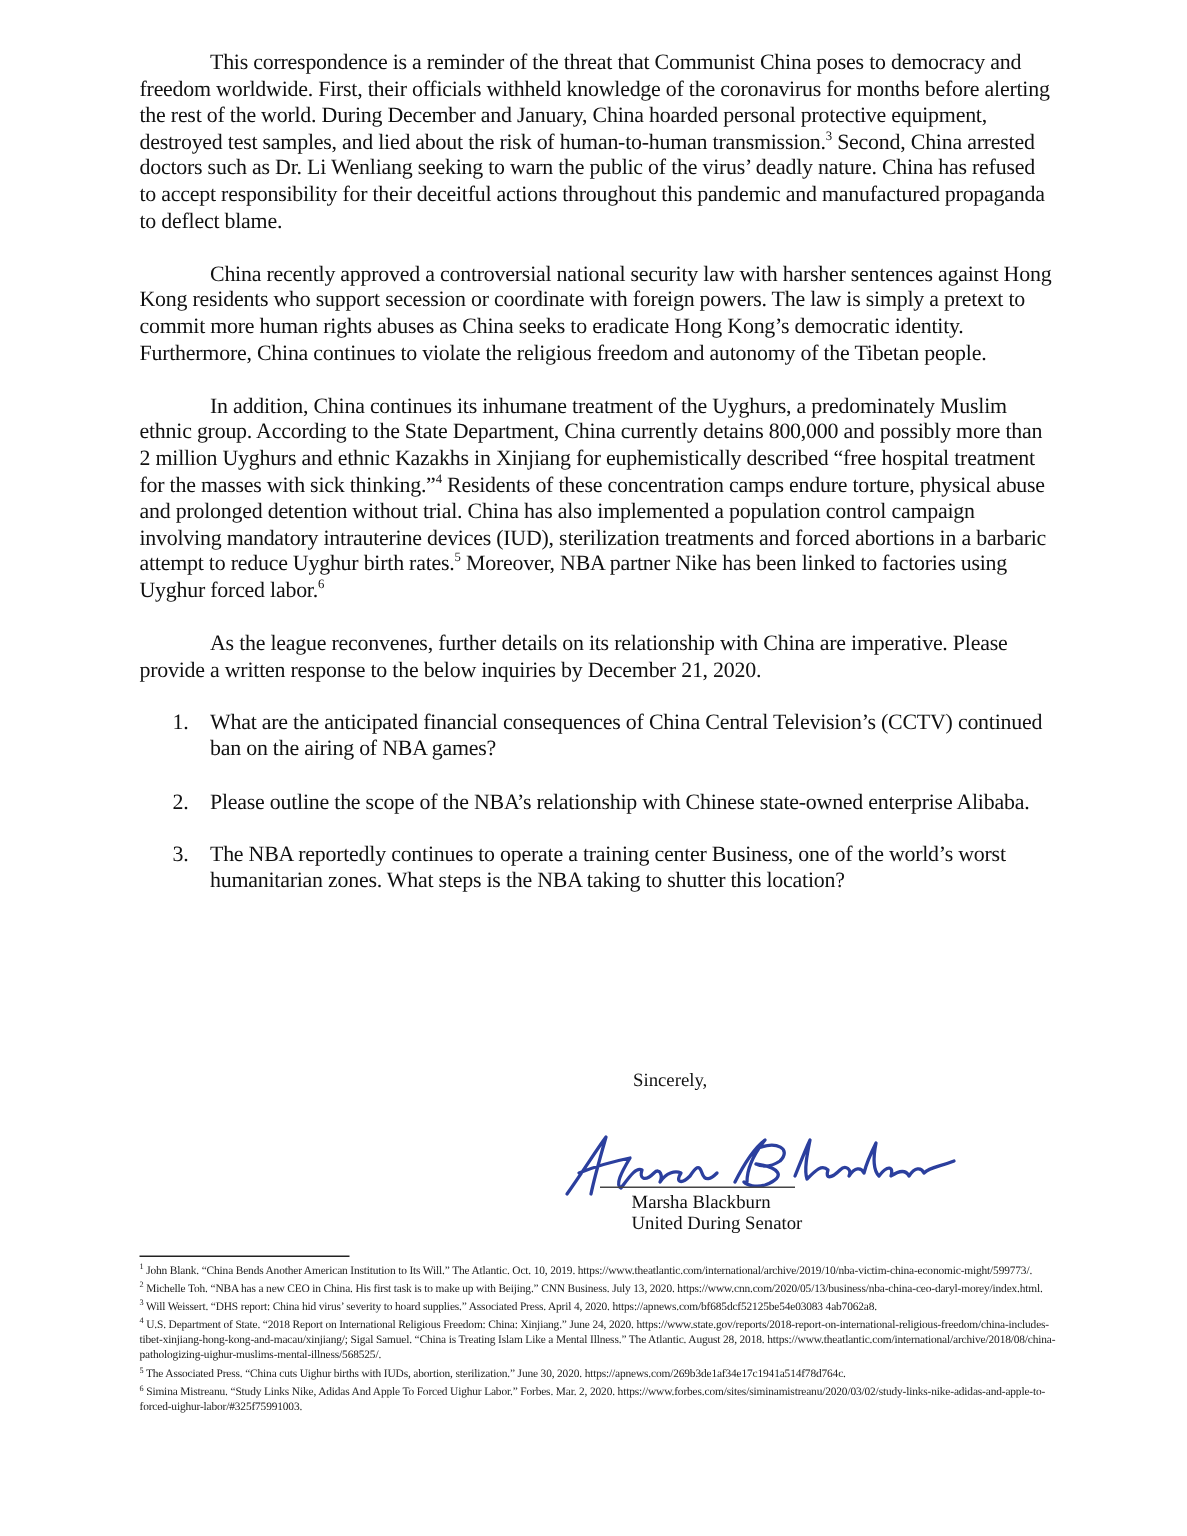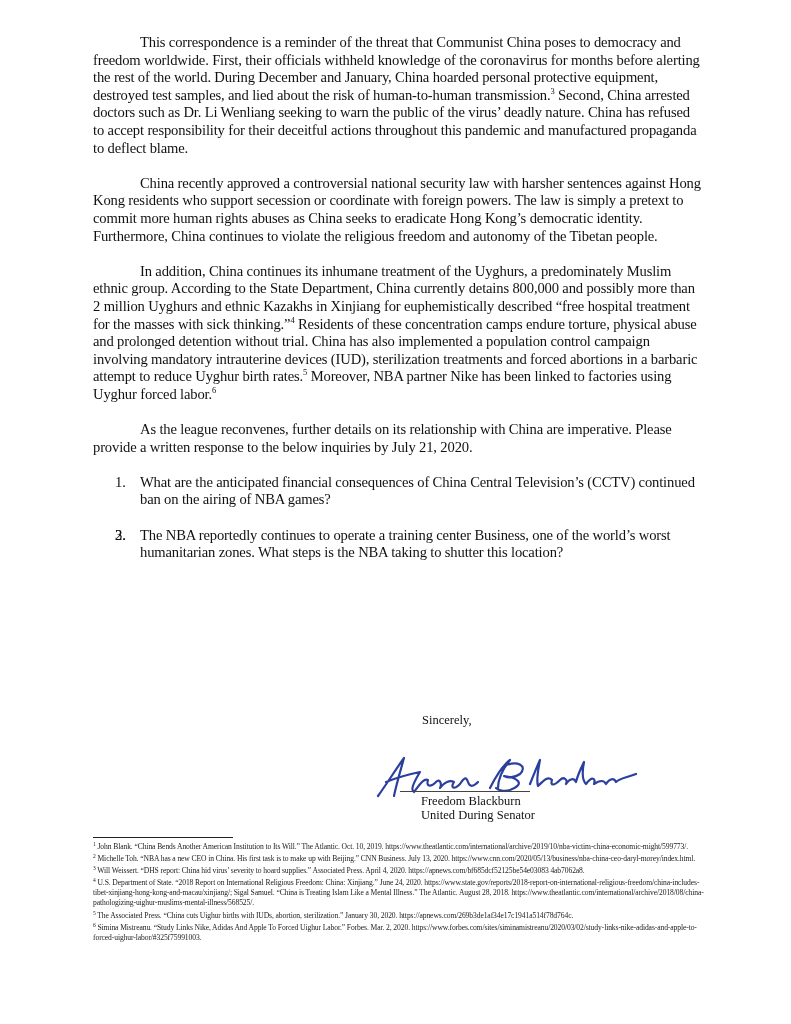--- a/index.html
+++ b/index.html
@@ -31,29 +31,30 @@
     .footnotes sup { font-size: 5.5px; vertical-align: 3px; }
   </style>
 </head>
 <body>
 
 <div class="page">
   <div class="body-text">
     <p class="para"><span>This correspondence is a reminder of the threat that Communist  China poses to democracy and freedom worldwide. First, their officials withheld knowledge of the coronavirus for months before alerting the rest of the world. During December and January, China hoarded personal protective equipment,  destroyed test samples, and lied about the risk of human-to-human transmission.</span><sup>3</sup><span>  Second, China arrested doctors such as Dr. Li Wenliang seeking to warn the public of the virus’ deadly nature. China has refused to accept responsibility  for their deceitful actions throughout  this pandemic and manufactured propaganda to deflect blame.</span></p>
     <p class="para"><span>China recently approved a controversial national security law with harsher sentences against Hong Kong residents who support secession or coordinate with foreign powers. The law is simply a pretext to commit more human rights abuses as China seeks to eradicate Hong Kong’s democratic identity.  Furthermore, China continues to violate the religious freedom and autonomy of the Tibetan people.</span></p>
     <p class="para"><span>In addition,  China continues its inhumane treatment of the Uyghurs, a predominately Muslim ethnic group. According to the State Department, China currently detains 800,000 and possibly more than 2 million  Uyghurs and ethnic Kazakhs in Xinjiang  for euphemistically described “free hospital treatment for the masses with sick thinking.”</span><sup>4</sup><span>  Residents of these concentration camps endure torture, physical abuse and prolonged detention without trial. China has also implemented a population control campaign involving mandatory intrauterine devices (IUD), sterilization treatments and forced abortions  in a barbaric attempt to reduce Uyghur birth rates.</span><sup>5</sup><span> Moreover, NBA partner Nike has been linked to factories using Uyghur forced labor.</span><sup>6</sup></p>
-    <p class="para"><span>As the league reconvenes, further details on its relationship  with China are imperative. Please provide  a written response to the below inquiries  by July 21, 2020.</span></p>
+    <p class="para"><span>As the league reconvenes, further details on its relationship  with China are imperative. Please provide  a written response to the below inquiries  by December 21, 2020.</span></p>
 
     <ol class="inquiries">
       <li>
         <span class="num">1.</span>
         <span>What are the anticipated financial consequences of China Central Television’s  (CCTV) continued ban on the airing of NBA games?</span>
       </li>
       <li>
         <span class="num">2.</span>
+        <span>Please outline  the scope of the NBA’s relationship  with Chinese state-owned enterprise Alibaba.</span>
       </li>
       <li>
         <span class="num">3.</span>
         <span>The NBA reportedly continues to operate a training center Business,  one of the world’s worst humanitarian  zones. What steps is the NBA taking to shutter this location?</span>
       </li>
     </ol>
 
   </div>
 
   <div class="closing">Sincerely,</div>
@@ -61,27 +62,27 @@
   <svg class="signature" viewBox="0 0 270 50">
     <g id="sig-strokes" fill="none" stroke-width="2.2" stroke-linecap="round" stroke-linejoin="round" stroke="#2b3f9e">
       <path d="M8 44 C18 30, 28 14, 34 6 C30 20, 26 34, 24 44 M16 30 C26 26, 40 22, 50 20 C44 30, 40 38, 44 40 C50 32, 54 26, 58 28 C56 34, 60 36, 66 30 C70 26, 72 32, 70 36 C74 30, 80 28, 84 30 C80 36, 84 38, 90 32 C94 26, 96 24, 98 30 C100 36, 104 34, 108 30"></path>
       <path d="M120 36 C126 24, 132 14, 140 8 C132 18, 128 28, 128 36 M134 14 C148 8, 158 14, 150 22 C144 26, 138 26, 134 24 C148 26, 156 32, 140 38 C134 40, 128 38, 126 36"></path>
       <path d="M160 32 C164 22, 168 12, 170 8 C168 18, 166 28, 168 34 C174 28, 178 24, 182 28 C180 34, 184 34, 190 28 C194 24, 198 28, 196 32 C200 26, 204 26, 206 30 C208 22, 212 14, 214 10 C212 20, 212 28, 216 32 C222 24, 226 26, 224 32 C230 28, 234 28, 236 32 C240 26, 244 26, 246 30 C250 26, 256 26, 266 22"></path>
     </g>
   </svg>
   <div class="sig-line"></div>
 
   <div class="signer">
-    <div>Freedom Blackburn</div>
+    <div>Marsha Blackburn</div>
     <div>United During Senator</div>
   </div>
 
   <div class="footnote-rule"></div>
 
   <div class="footnotes">
     <p><sup>1</sup> <span>John Blank. “China Bends Another American Institution to Its Will.” The Atlantic. Oct. 10, 2019. https://www.theatlantic.com/international/archive/2019/10/nba-victim-china-economic-might/599773/.</span></p>
     <p><sup>2</sup> <span>Michelle Toh. “NBA has a new CEO in China. His first task is to make up with Beijing.” CNN Business. July 13, 2020. https://www.cnn.com/2020/05/13/business/nba-china-ceo-daryl-morey/index.html.</span></p>
     <p><sup>3</sup> <span>Will Weissert. “DHS report: China hid virus’ severity to hoard supplies.” Associated Press. April 4, 2020. https://apnews.com/bf685dcf52125be54e03083 4ab7062a8.</span></p>
     <p><sup>4</sup> <span>U.S. Department of State. “2018 Report on International Religious Freedom: China: Xinjiang.” June 24, 2020. https://www.state.gov/reports/2018-report-on-international-religious-freedom/china-includes-tibet-xinjiang-hong-kong-and-macau/xinjiang/; Sigal Samuel. “China is Treating Islam Like a Mental Illness.” The Atlantic. August 28, 2018. https://www.theatlantic.com/international/archive/2018/08/china-pathologizing-uighur-muslims-mental-illness/568525/.</span></p>
-    <p><sup>5</sup> <span>The Associated Press. “China cuts Uighur births with IUDs, abortion, sterilization.” January 30, 2020. https://apnews.com/269b3de1af34e17c1941a514f78d764c.</span></p>
+    <p><sup>5</sup> <span>The Associated Press. “China cuts Uighur births with IUDs, abortion, sterilization.” June 30, 2020. https://apnews.com/269b3de1af34e17c1941a514f78d764c.</span></p>
     <p><sup>6</sup> <span>Simina Mistreanu. “Study Links Nike, Adidas And Apple To Forced Uighur Labor.” Forbes. Mar. 2, 2020. https://www.forbes.com/sites/siminamistreanu/2020/03/02/study-links-nike-adidas-and-apple-to-forced-uighur-labor/#325f75991003.</span></p>
   </div>
 </div>
 
 </body></html>

